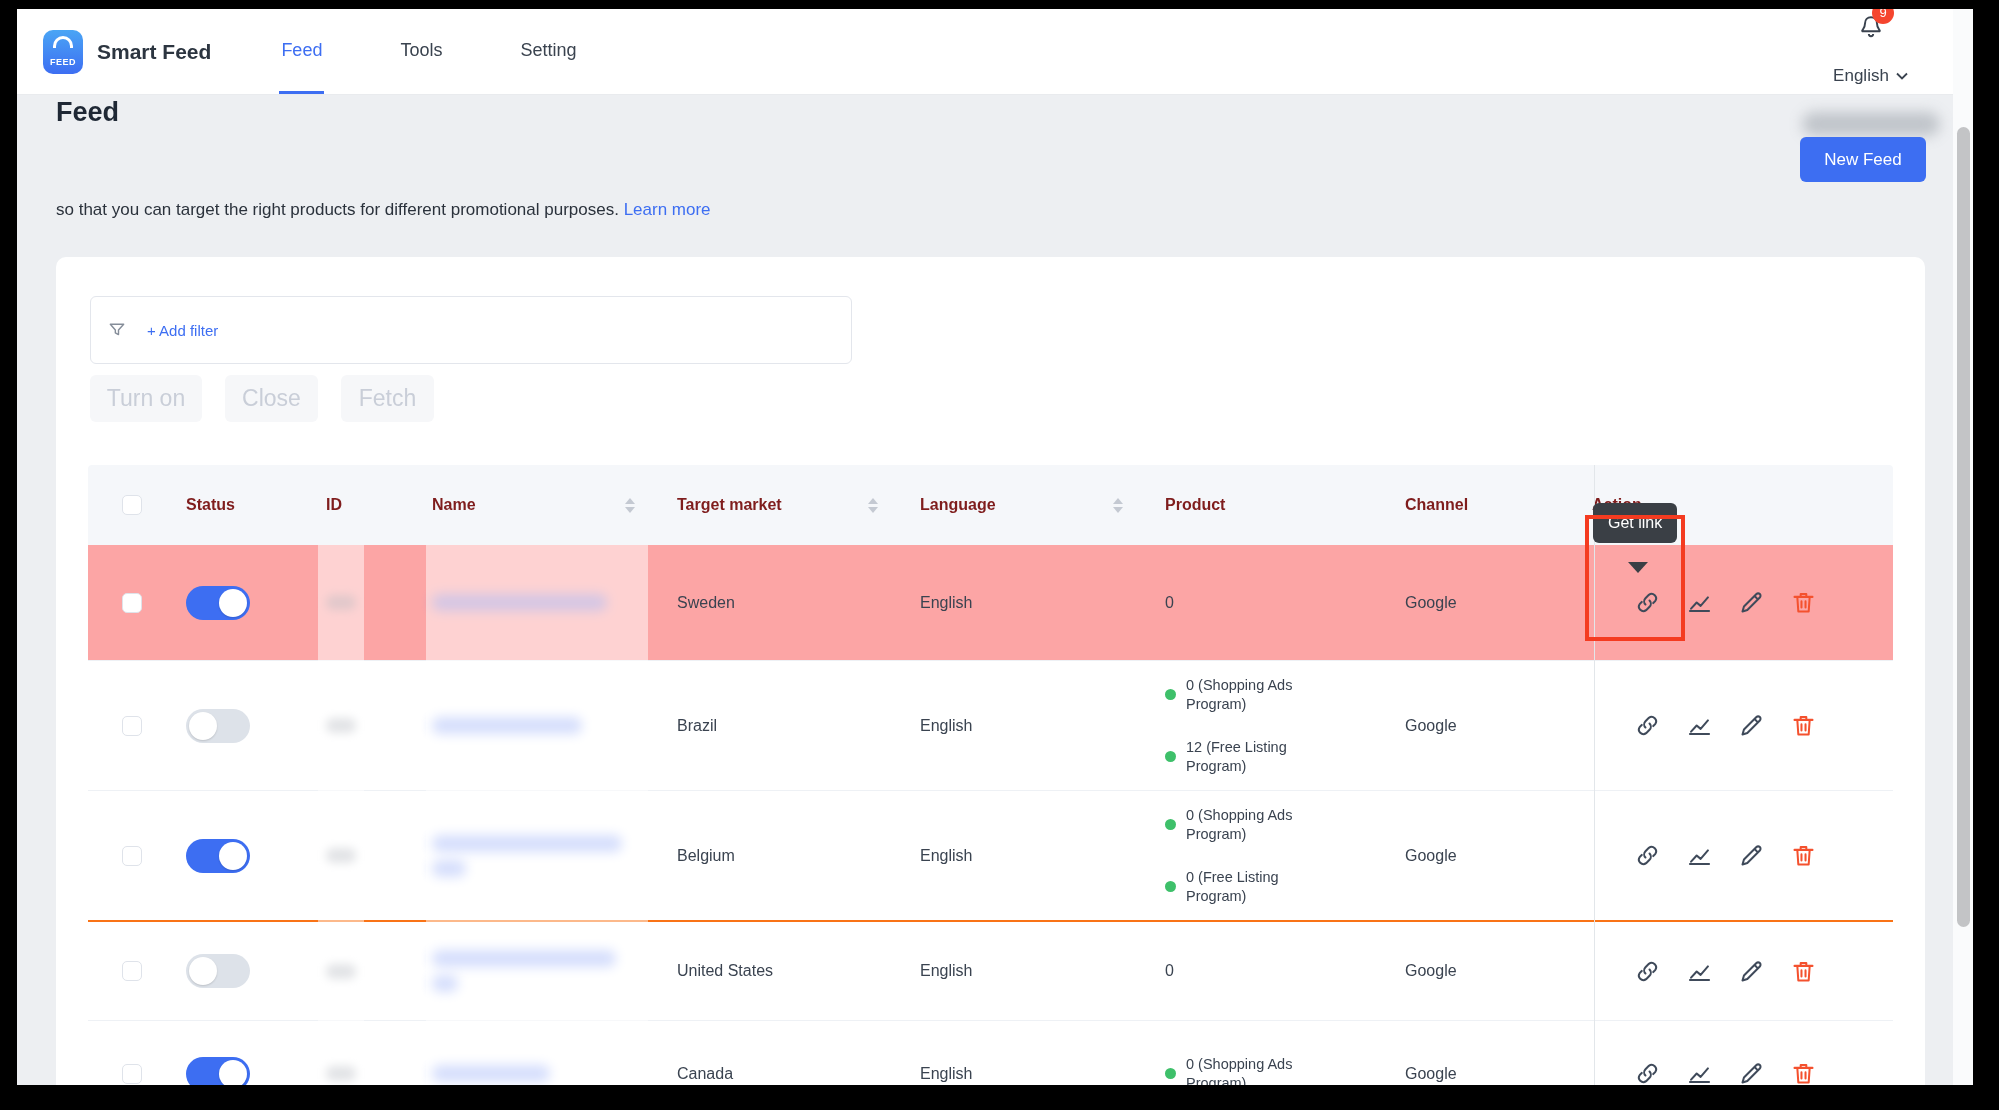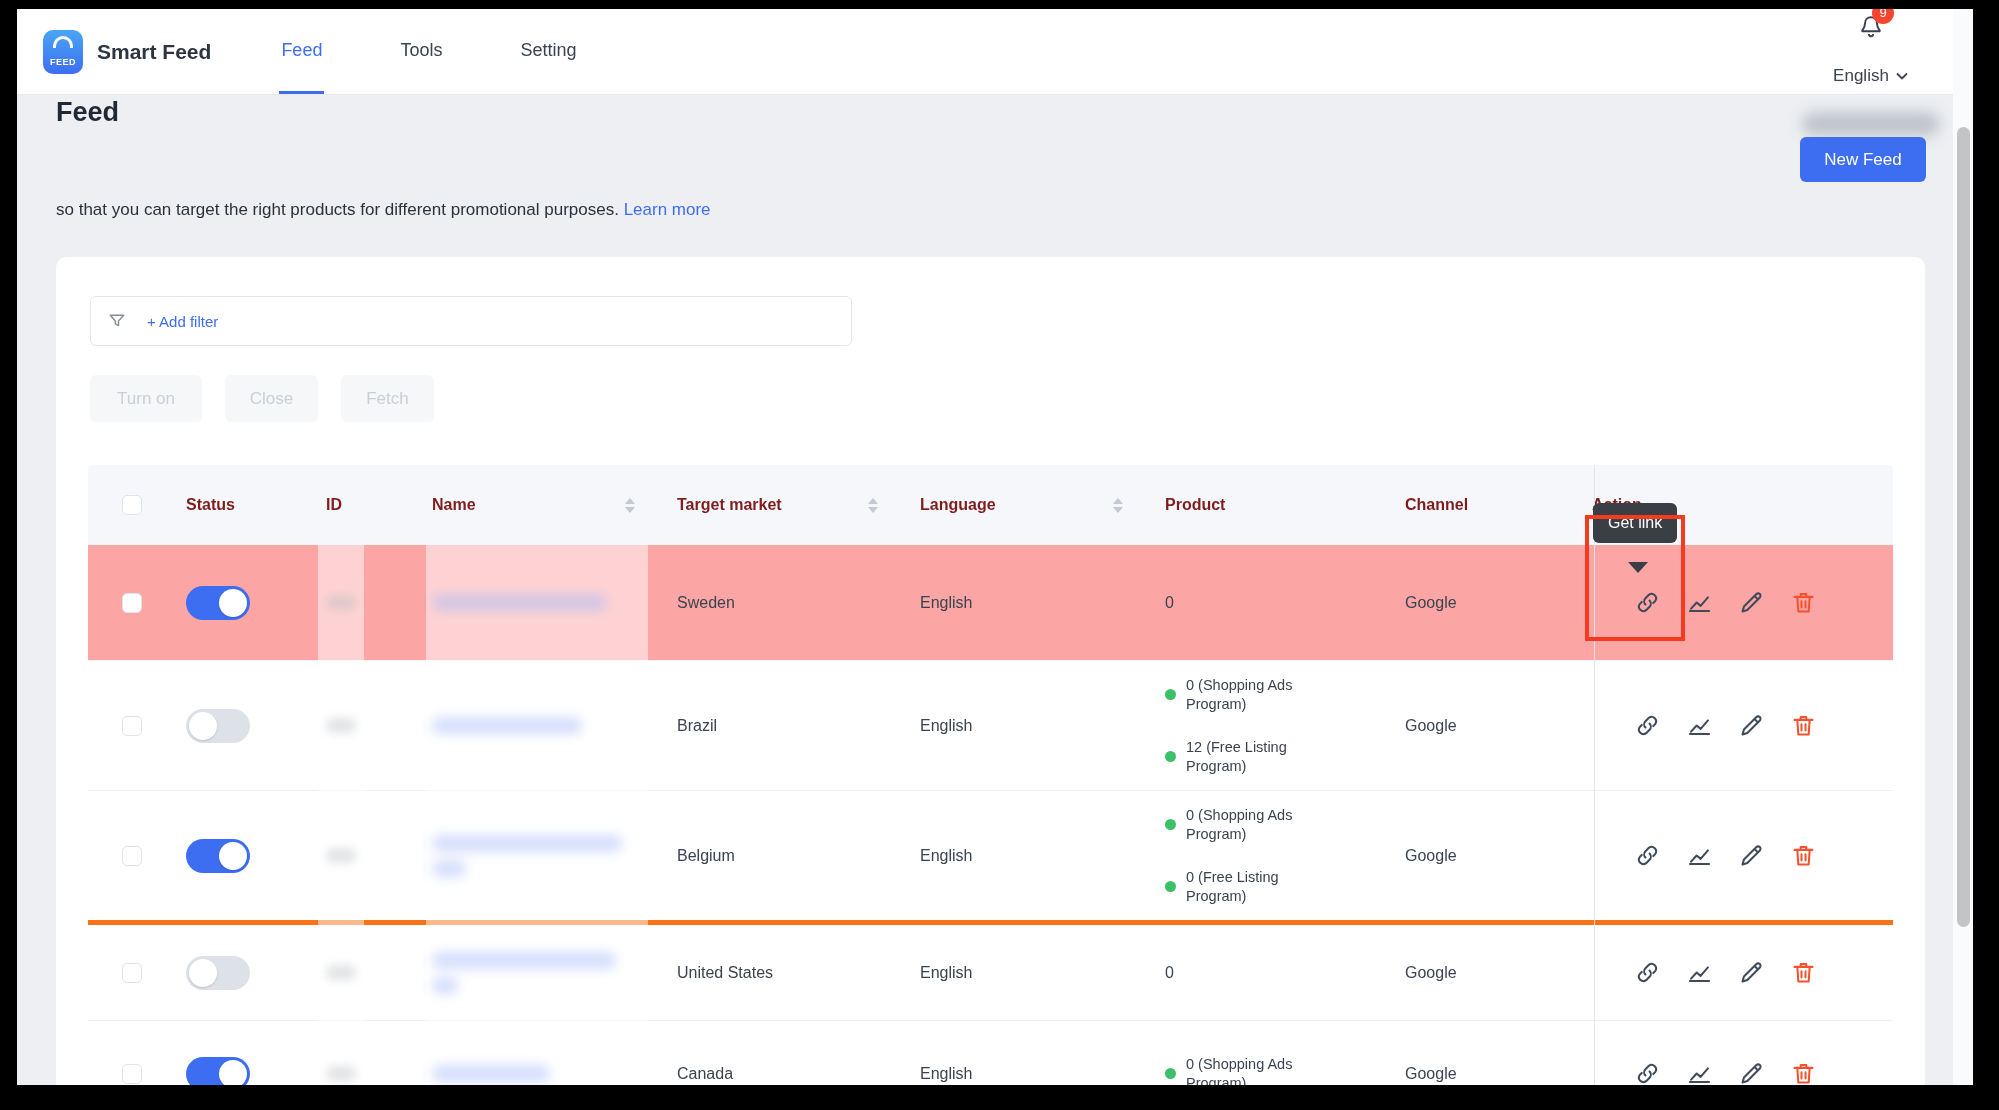--- a/index.html
+++ b/index.html
@@ -38,45 +38,45 @@
   .page-title { position:absolute; left:39px; top:88px; font-size:27px; font-weight:600; color:#1f2835; }
   .desc { position:absolute; left:39px; top:144px; width:1705px; font-size:17px; color:#2b323c; line-height:38px; }
   .learn-more { color:#3d6ef2; cursor:pointer; }
   .new-feed-btn { position:absolute; left:1783px; top:128px; width:126px; height:45px;
                   background:#3d6ef2; color:#fff; font-size:17px; font-weight:500; border:none;
                   border-radius:6px; cursor:pointer; }
 
   
   .card { position:absolute; left:39px; top:248px; width:1869px; height:900px;
           background:#fff; border-radius:10px; }
-  .filter-box { position:absolute; left:73px; top:287px; width:762px; height:50px;
+  .filter-box { position:absolute; left:73px; top:287px; width:762px; height:68px;
                 border:1px solid #e3e6ec; border-radius:6px; background:#fff;
                 display:flex; align-items:center; padding:0 16px; gap:20px; }
   .add-filter { color:#3d6ef2; font-size:15px; cursor:pointer; }
   .bulk-btn { position:absolute; top:366px; height:47px; background:#f6f7f9; border:none;
-              border-radius:6px; color:#c9ced8; font-size:17px; cursor:default; }
+              border-radius:6px; color:#c9ced8; font-size:23px; cursor:default; }
   .btn-turnon { left:73px;  width:112px; }
   .btn-close  { left:208px; width:93px; }
   .btn-fetch  { left:324px; width:93px; }
 
   
   .table { position:absolute; left:71px; top:456px; width:1805px; }
   .trow { display:grid; grid-template-columns:98px 140px 106px 245px 243px 245px 240px 187px 301px;
           align-items:center; }
   .thead { height:80px; background:#f5f7fa; border-radius:4px 4px 0 0; }
   .thead .th { font-size:16px; font-weight:600; color:#7f1d1d; display:flex; align-items:center; }
   .sorters { display:inline-flex; flex-direction:column; gap:3px; margin-left:auto; margin-right:42px; }
   .caret-up    { width:0; height:0; border-left:5px solid transparent; border-right:5px solid transparent;
                  border-bottom:6px solid #c4c9d2; }
   .caret-down  { width:0; height:0; border-left:5px solid transparent; border-right:5px solid transparent;
                  border-top:6px solid #c4c9d2; }
   .r1 { height:115px; background:#fca5a5; }
   .r2 { height:130px; border-top:1px solid #eef1f5; }
   .r3 { height:130px; border-top:1px solid #eef1f5; }
-  .r4 { height:100px; border-top:5px solid #f97316; }
+  .r4 { height:100px; border-top:2px solid #f97316; }
   .r5 { height:134px; border-top:1px solid #eef1f5; padding-bottom:28px; }
   .cell { font-size:16px; color:#3a4350; }
   .checkbox { width:20px; height:20px; border:1.5px solid #dfe3ea; border-radius:5px;
               background:#fff; margin-left:34px; cursor:pointer; }
   .toggle { width:64px; height:34px; border-radius:17px; position:relative; cursor:pointer; }
   .toggle.on  { background:#3d6ef2; }
   .toggle.off { background:#dde2e9; }
   .toggle .knob { position:absolute; top:3px; width:28px; height:28px; border-radius:50%; background:#fff;
                   box-shadow:0 1px 2px rgba(0,0,0,.15); }
   .toggle.on  .knob { right:3px; }

